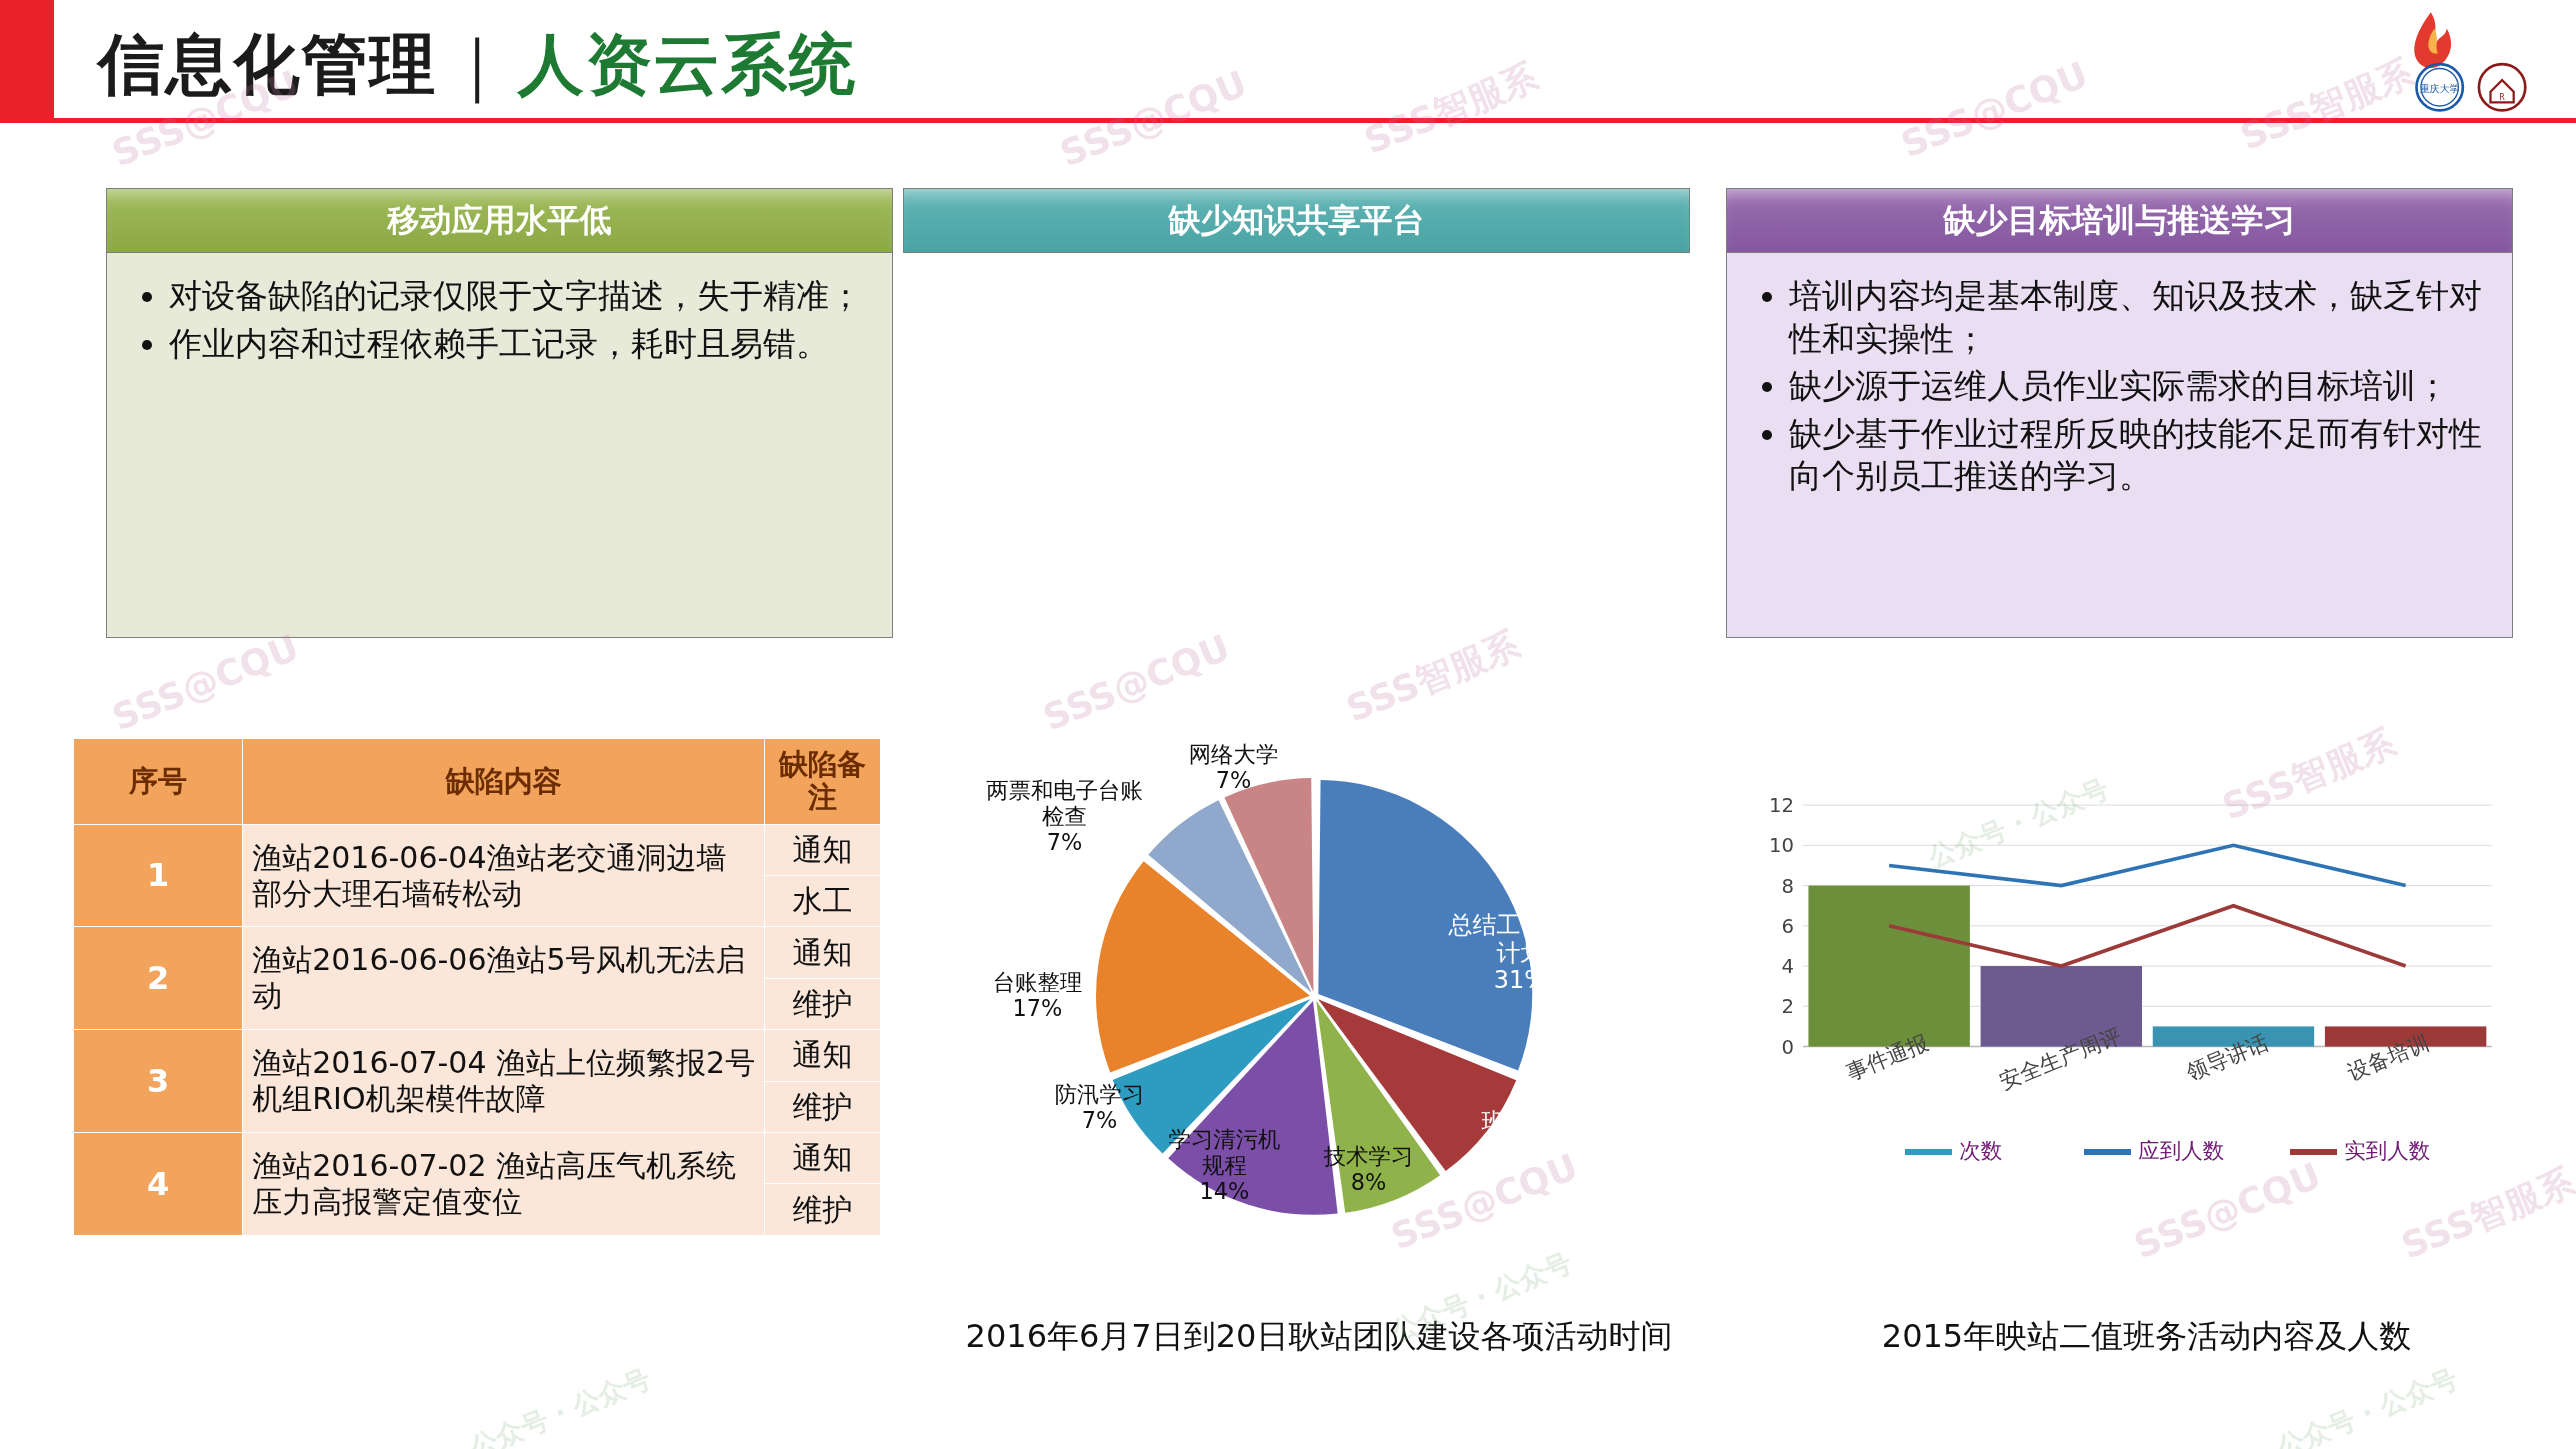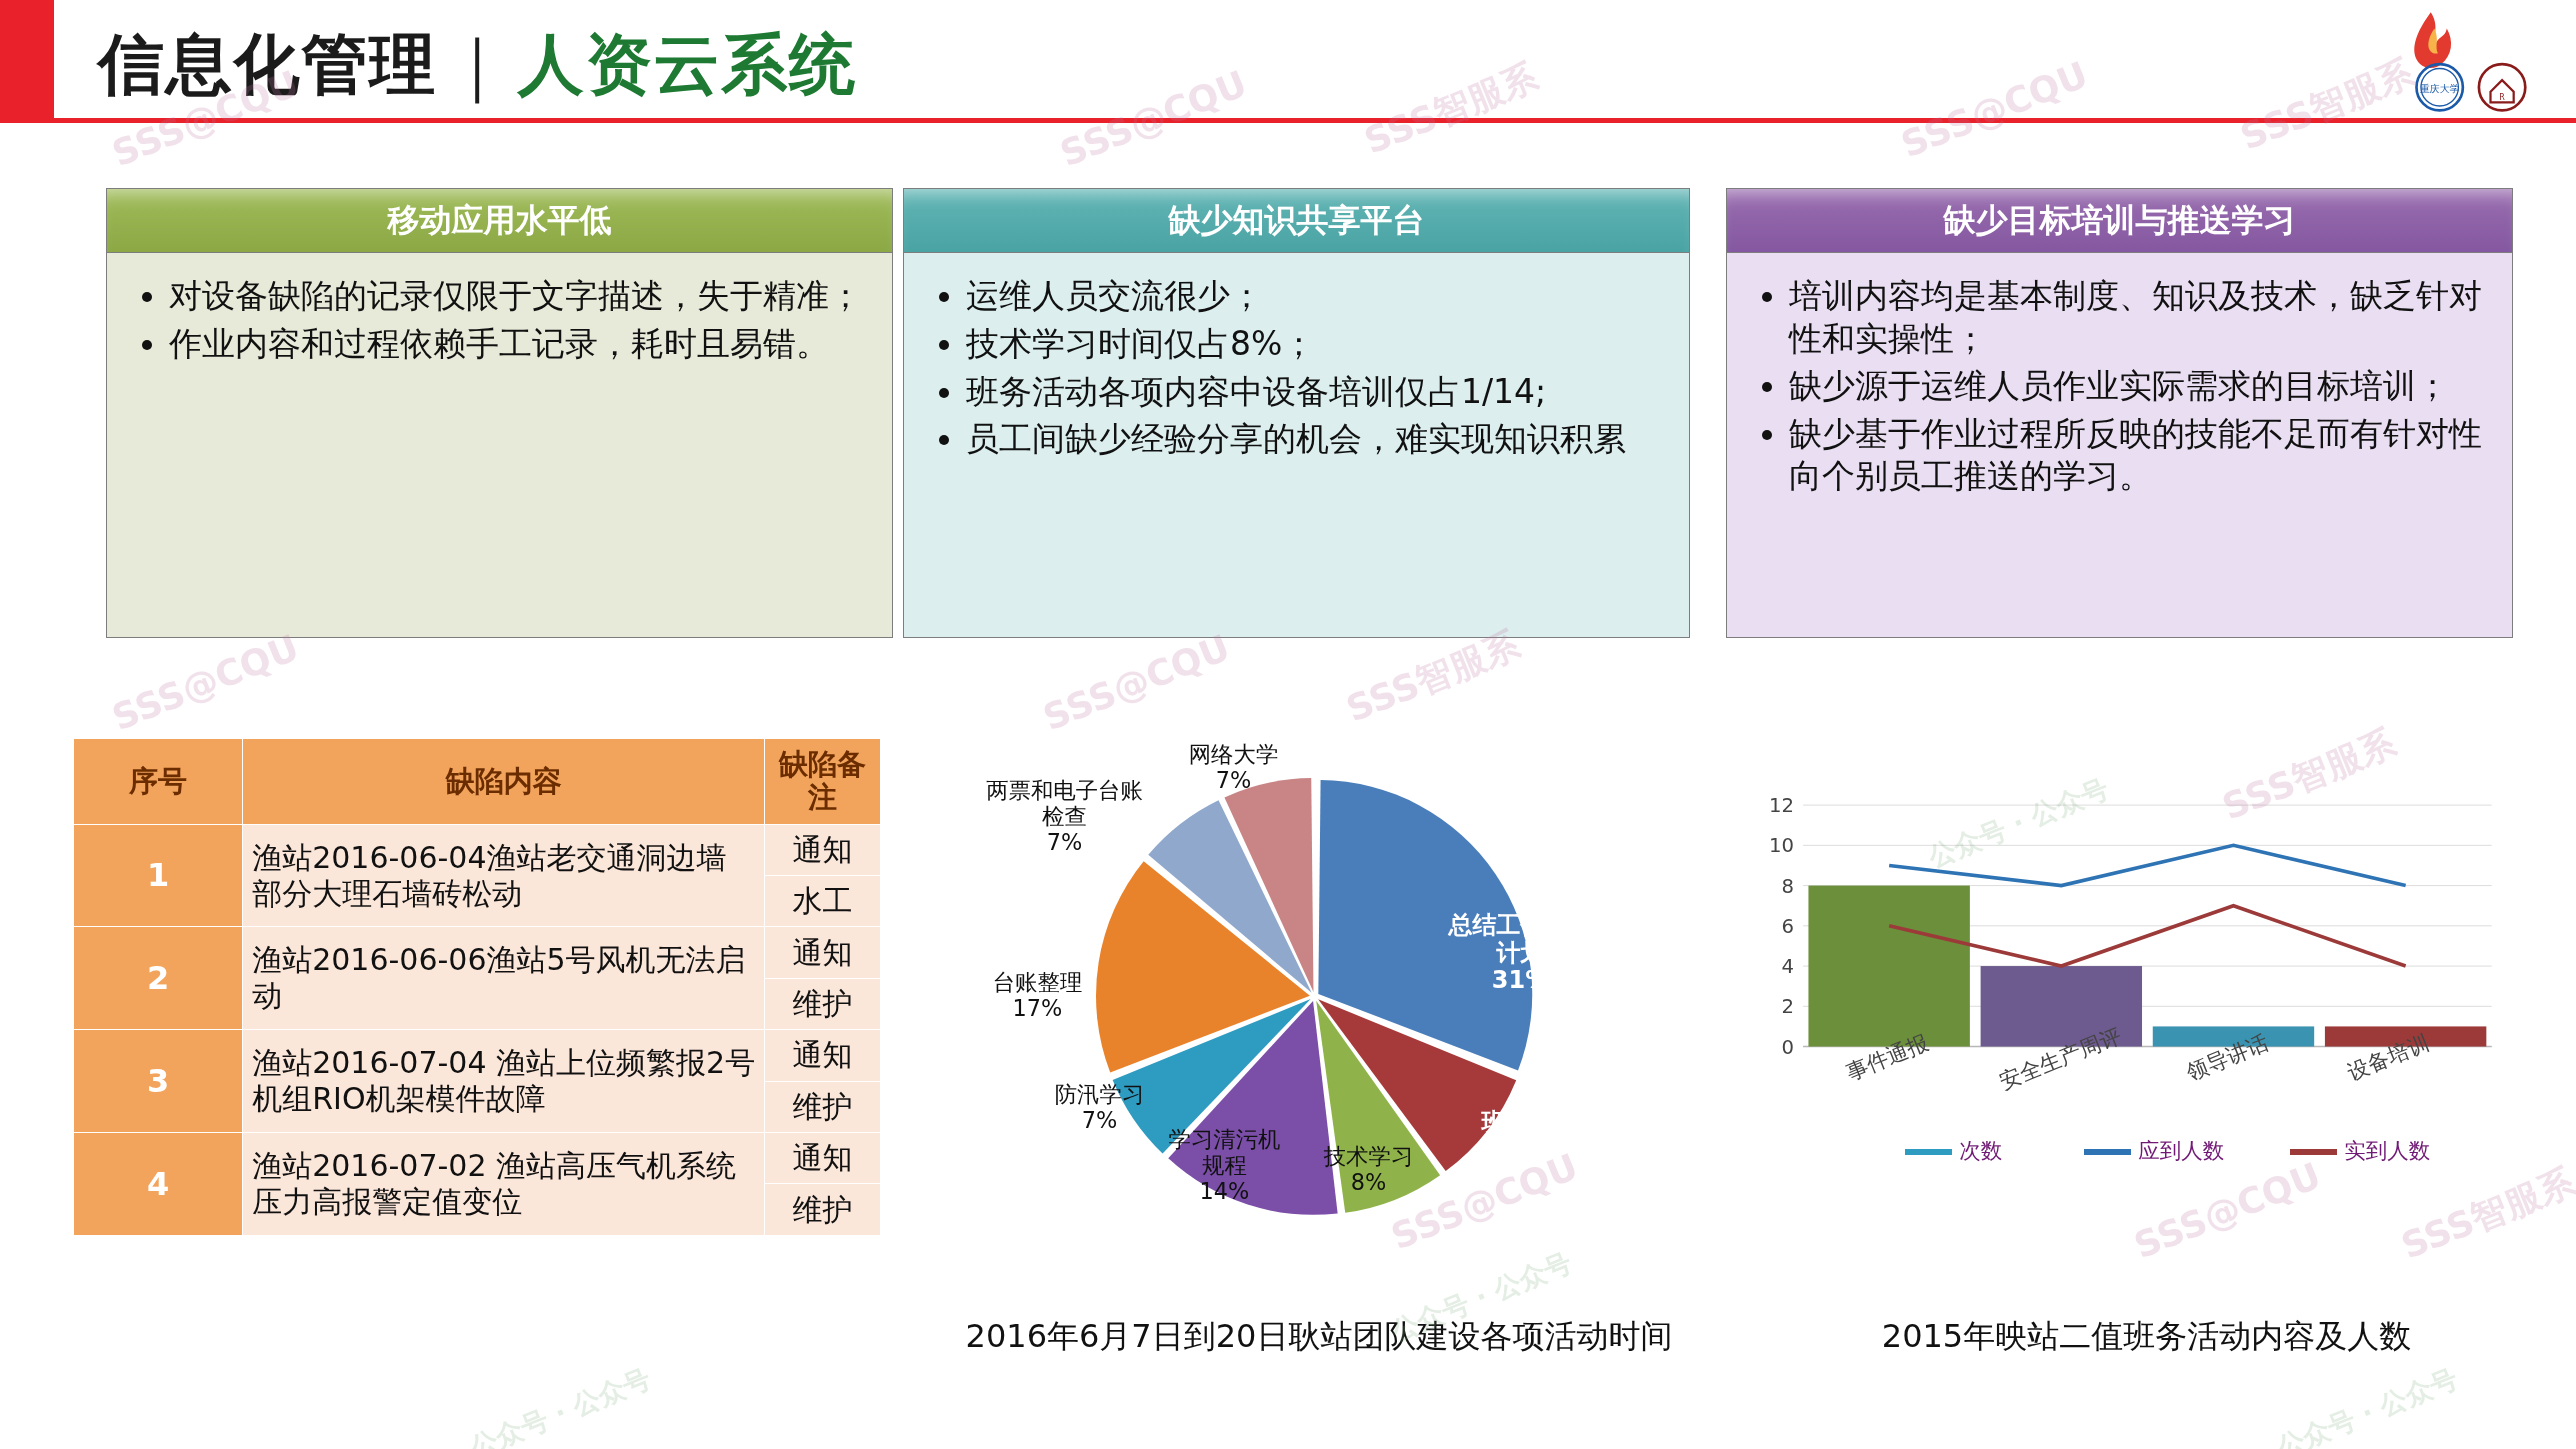--- a/index.html
+++ b/index.html
@@ -75,21 +75,21 @@
   }
   .tbl td.note { text-align:center; width:107px; }
   .tbl .c-content { width:514px; }
   
   .chart-caption {
     position:absolute; font-size:32px; color:#111; text-align:center;
   }
   #pie-wrap { position:absolute; left:903px; top:733px; width:832px; height:555px; }
   #pie { position:absolute; left:179px; top:31px; width:465px; height:465px; }
   .pie-lbl { position:absolute; font-size:22.4px; color:#111; text-align:center; line-height:1.15; }
-  .pie-lbl.white { color:#ffffff; font-weight:bold; font-size:24px; }
+  .pie-lbl.white { color:#ffffff; font-weight:normal; font-size:24px; }
   #bar-wrap { position:absolute; left:1753px; top:787px; width:787px; height:465px; }
   .xcat {
     position:absolute; font-size:21.5px; color:#444;
     transform:rotate(-22deg); transform-origin:left top; white-space:nowrap;
   }
   .legend { position:absolute; font-size:21.5px; color:#701a75; }
   .legend .sw { display:inline-block; width:47px; height:5.4px; vertical-align:middle; margin-right:7.2px; }
   
   .wm {
     position:absolute; font-size:36px; font-weight:bold;
@@ -124,28 +124,20 @@
   <div class="body">
     <ul>
       <li>对设备缺陷的记录仅限于文字描述，失于精准；</li>
       <li>作业内容和过程依赖手工记录，耗时且易错。</li>
     </ul>
   </div>
 </div>
 
 <div class="panel" id="p2">
   <div class="cap">缺少知识共享平台</div>
-  <div class="body">
-    <ul>
-      <li>运维人员交流很少；</li>
-      <li>技术学习时间仅占8%；</li>
-      <li>班务活动各项内容中设备培训仅占1/14;</li>
-      <li>员工间缺少经验分享的机会，难实现知识积累</li>
-    </ul>
-  </div>
 </div>
 
 <div class="panel" id="p3">
   <div class="cap">缺少目标培训与推送学习</div>
   <div class="body">
     <ul>
       <li>培训内容均是基本制度、知识及技术，缺乏针对性和实操性；</li>
       <li>缺少源于运维人员作业实际需求的目标培训；</li>
       <li>缺少基于作业过程所反映的技能不足而有针对性向个别员工推送的学习。</li>
     </ul>

